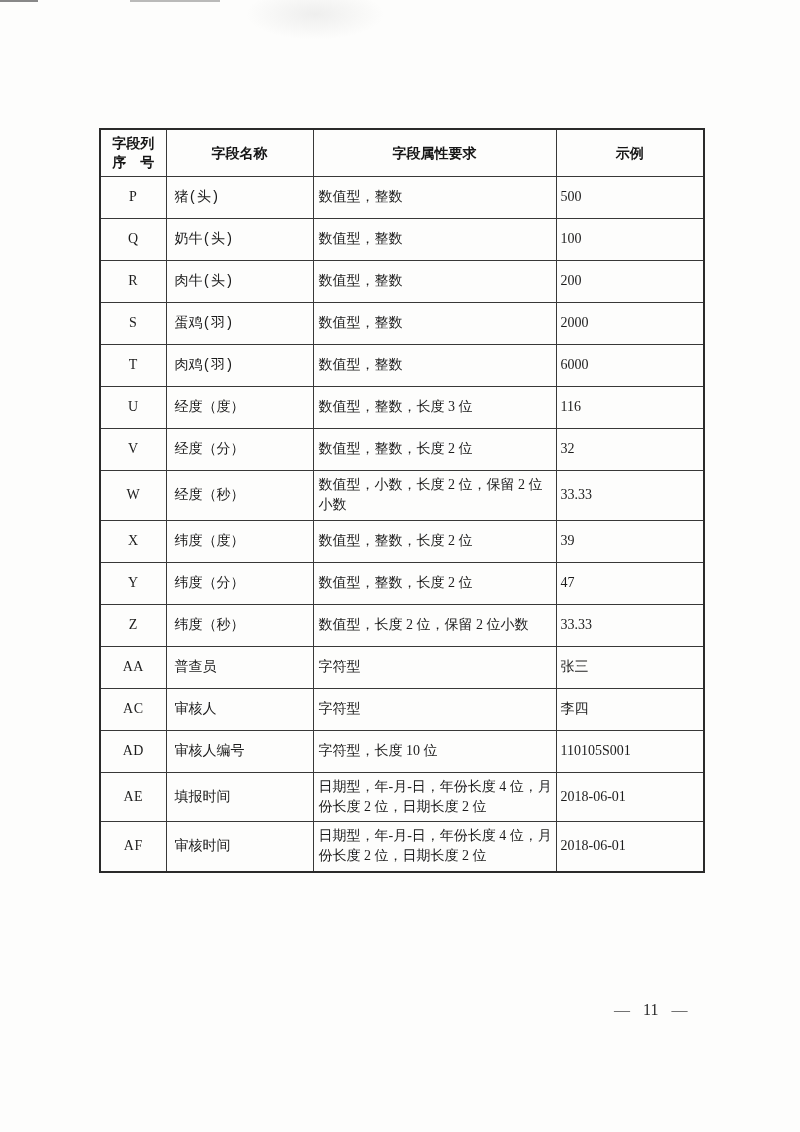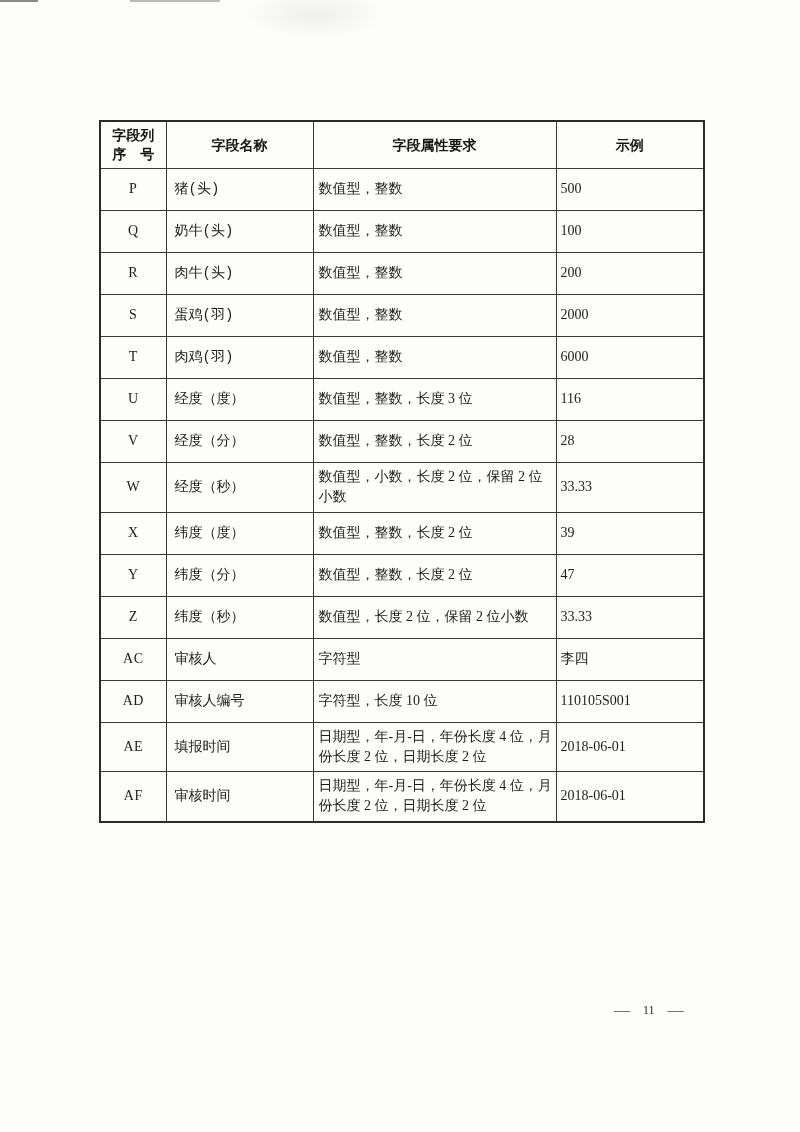--- a/index.html
+++ b/index.html
@@ -37,21 +37,21 @@
     position: absolute;
     left: 130px;
     top: 0px;
     width: 90px;
     height: 2px;
     background: rgba(60,60,60,0.35);
   }
   table.fields-table {
     position: absolute;
     left: 99px;
-    top: 120px;
+    top: 128px;
     width: 604px;
     border-collapse: collapse;
     table-layout: fixed;
   }
   table.fields-table col.c1 { width: 66px; }
   table.fields-table col.c2 { width: 147px; }
   table.fields-table col.c3 { width: 243px; }
   table.fields-table col.c4 { width: 148px; }
   table.fields-table th,
   table.fields-table td {
@@ -106,21 +106,21 @@
     gap: 13px;
     font-size: 16px;
     color: #3a3a3a;
   }
   .page-footer .dash {
     color: #5a5a5a;
     letter-spacing: 0;
   }
   .page-footer .num {
     color: #2b2b2b;
-    font-size: 12px;
+    font-size: 16px;
   }
 </style>
 </head>
 <body>
 
 <div class="page">
 
   <div class="scan-smudge"></div>
   <div class="scan-speck-1"></div>
   <div class="scan-speck-2"></div>
@@ -177,21 +177,21 @@
         <tr>
     <td class="cell-code">U</td>
     <td class="cell-name">经度（度）</td>
     <td class="cell-req">数值型，整数，长度 3 位</td>
     <td class="cell-example">116</td>
   </tr>
         <tr>
     <td class="cell-code">V</td>
     <td class="cell-name">经度（分）</td>
     <td class="cell-req">数值型，整数，长度 2 位</td>
-    <td class="cell-example">28</td>
+    <td class="cell-example">32</td>
   </tr>
         <tr>
     <td class="cell-code">W</td>
     <td class="cell-name">经度（秒）</td>
     <td class="cell-req">数值型，小数，长度 2 位，保留 2 位小数</td>
     <td class="cell-example">33.33</td>
   </tr>
         <tr>
     <td class="cell-code">X</td>
     <td class="cell-name">纬度（度）</td>
@@ -202,20 +202,26 @@
     <td class="cell-code">Y</td>
     <td class="cell-name">纬度（分）</td>
     <td class="cell-req">数值型，整数，长度 2 位</td>
     <td class="cell-example">47</td>
   </tr>
         <tr>
     <td class="cell-code">Z</td>
     <td class="cell-name">纬度（秒）</td>
     <td class="cell-req">数值型，长度 2 位，保留 2 位小数</td>
     <td class="cell-example">33.33</td>
+  </tr>
+        <tr>
+    <td class="cell-code">AA</td>
+    <td class="cell-name">普查员</td>
+    <td class="cell-req">字符型</td>
+    <td class="cell-example">张三</td>
   </tr>
         <tr>
     <td class="cell-code">AC</td>
     <td class="cell-name">审核人</td>
     <td class="cell-req">字符型</td>
     <td class="cell-example">李四</td>
   </tr>
         <tr>
     <td class="cell-code">AD</td>
     <td class="cell-name">审核人编号</td>

